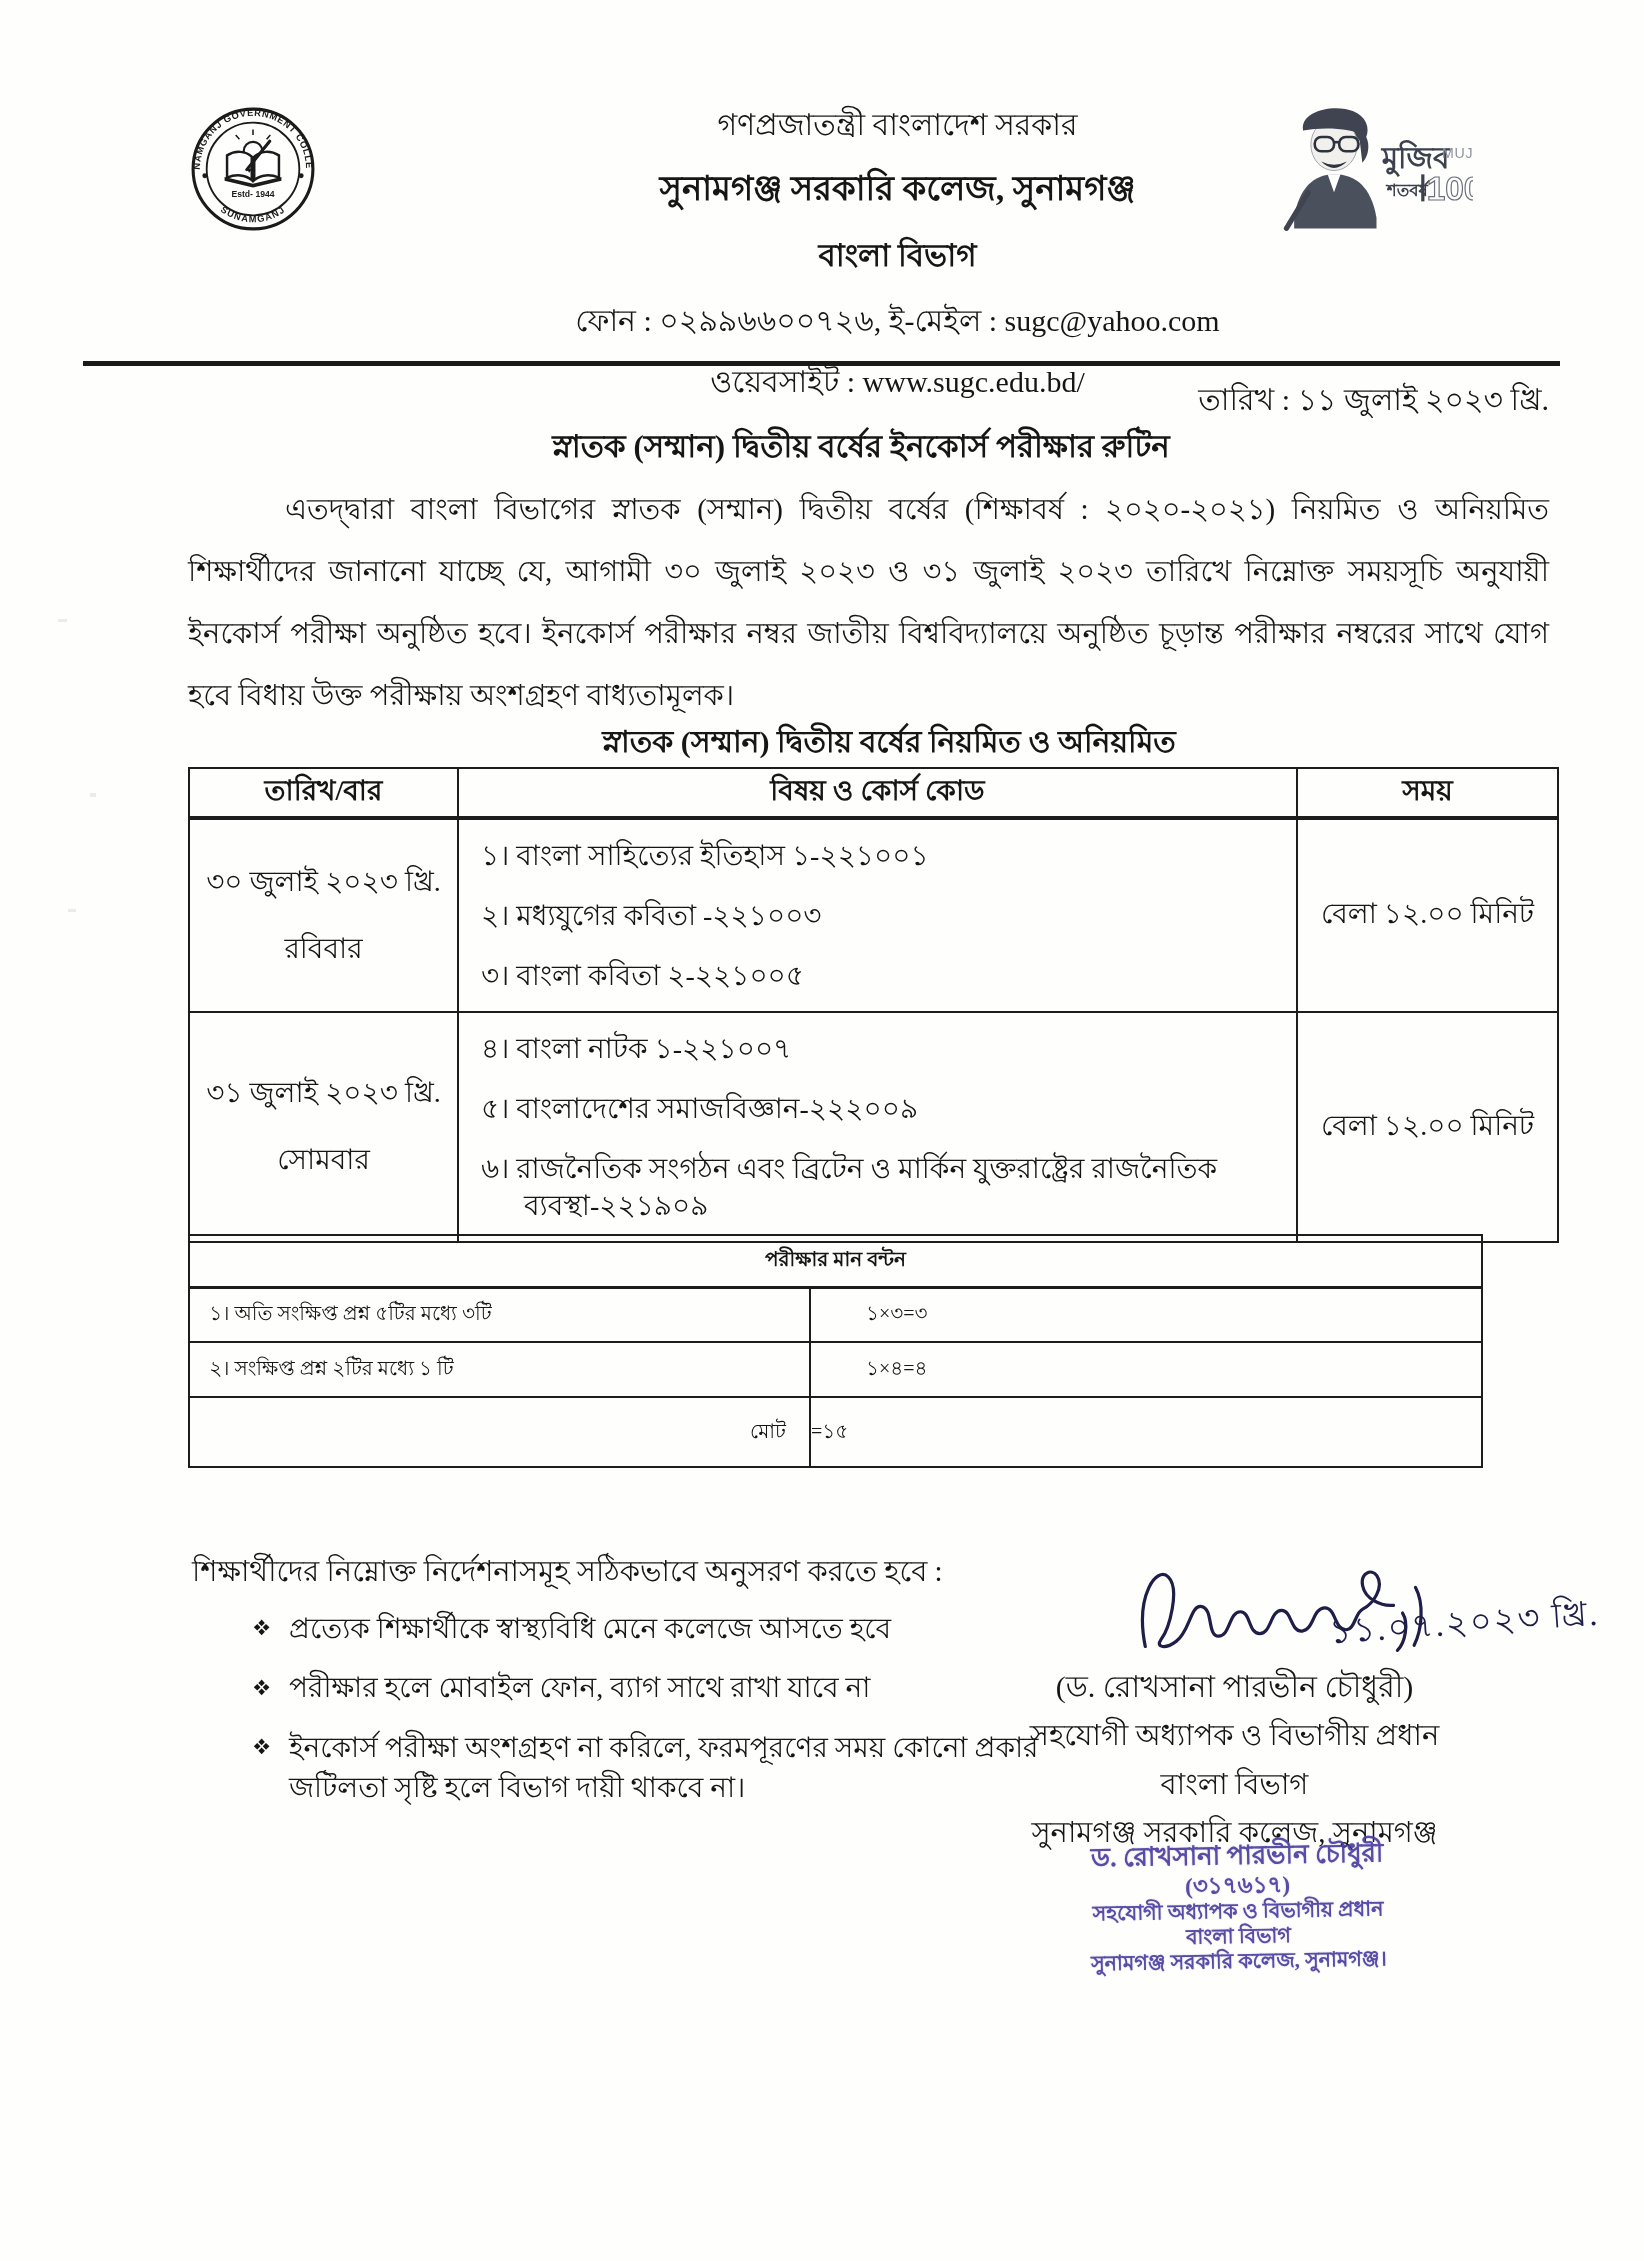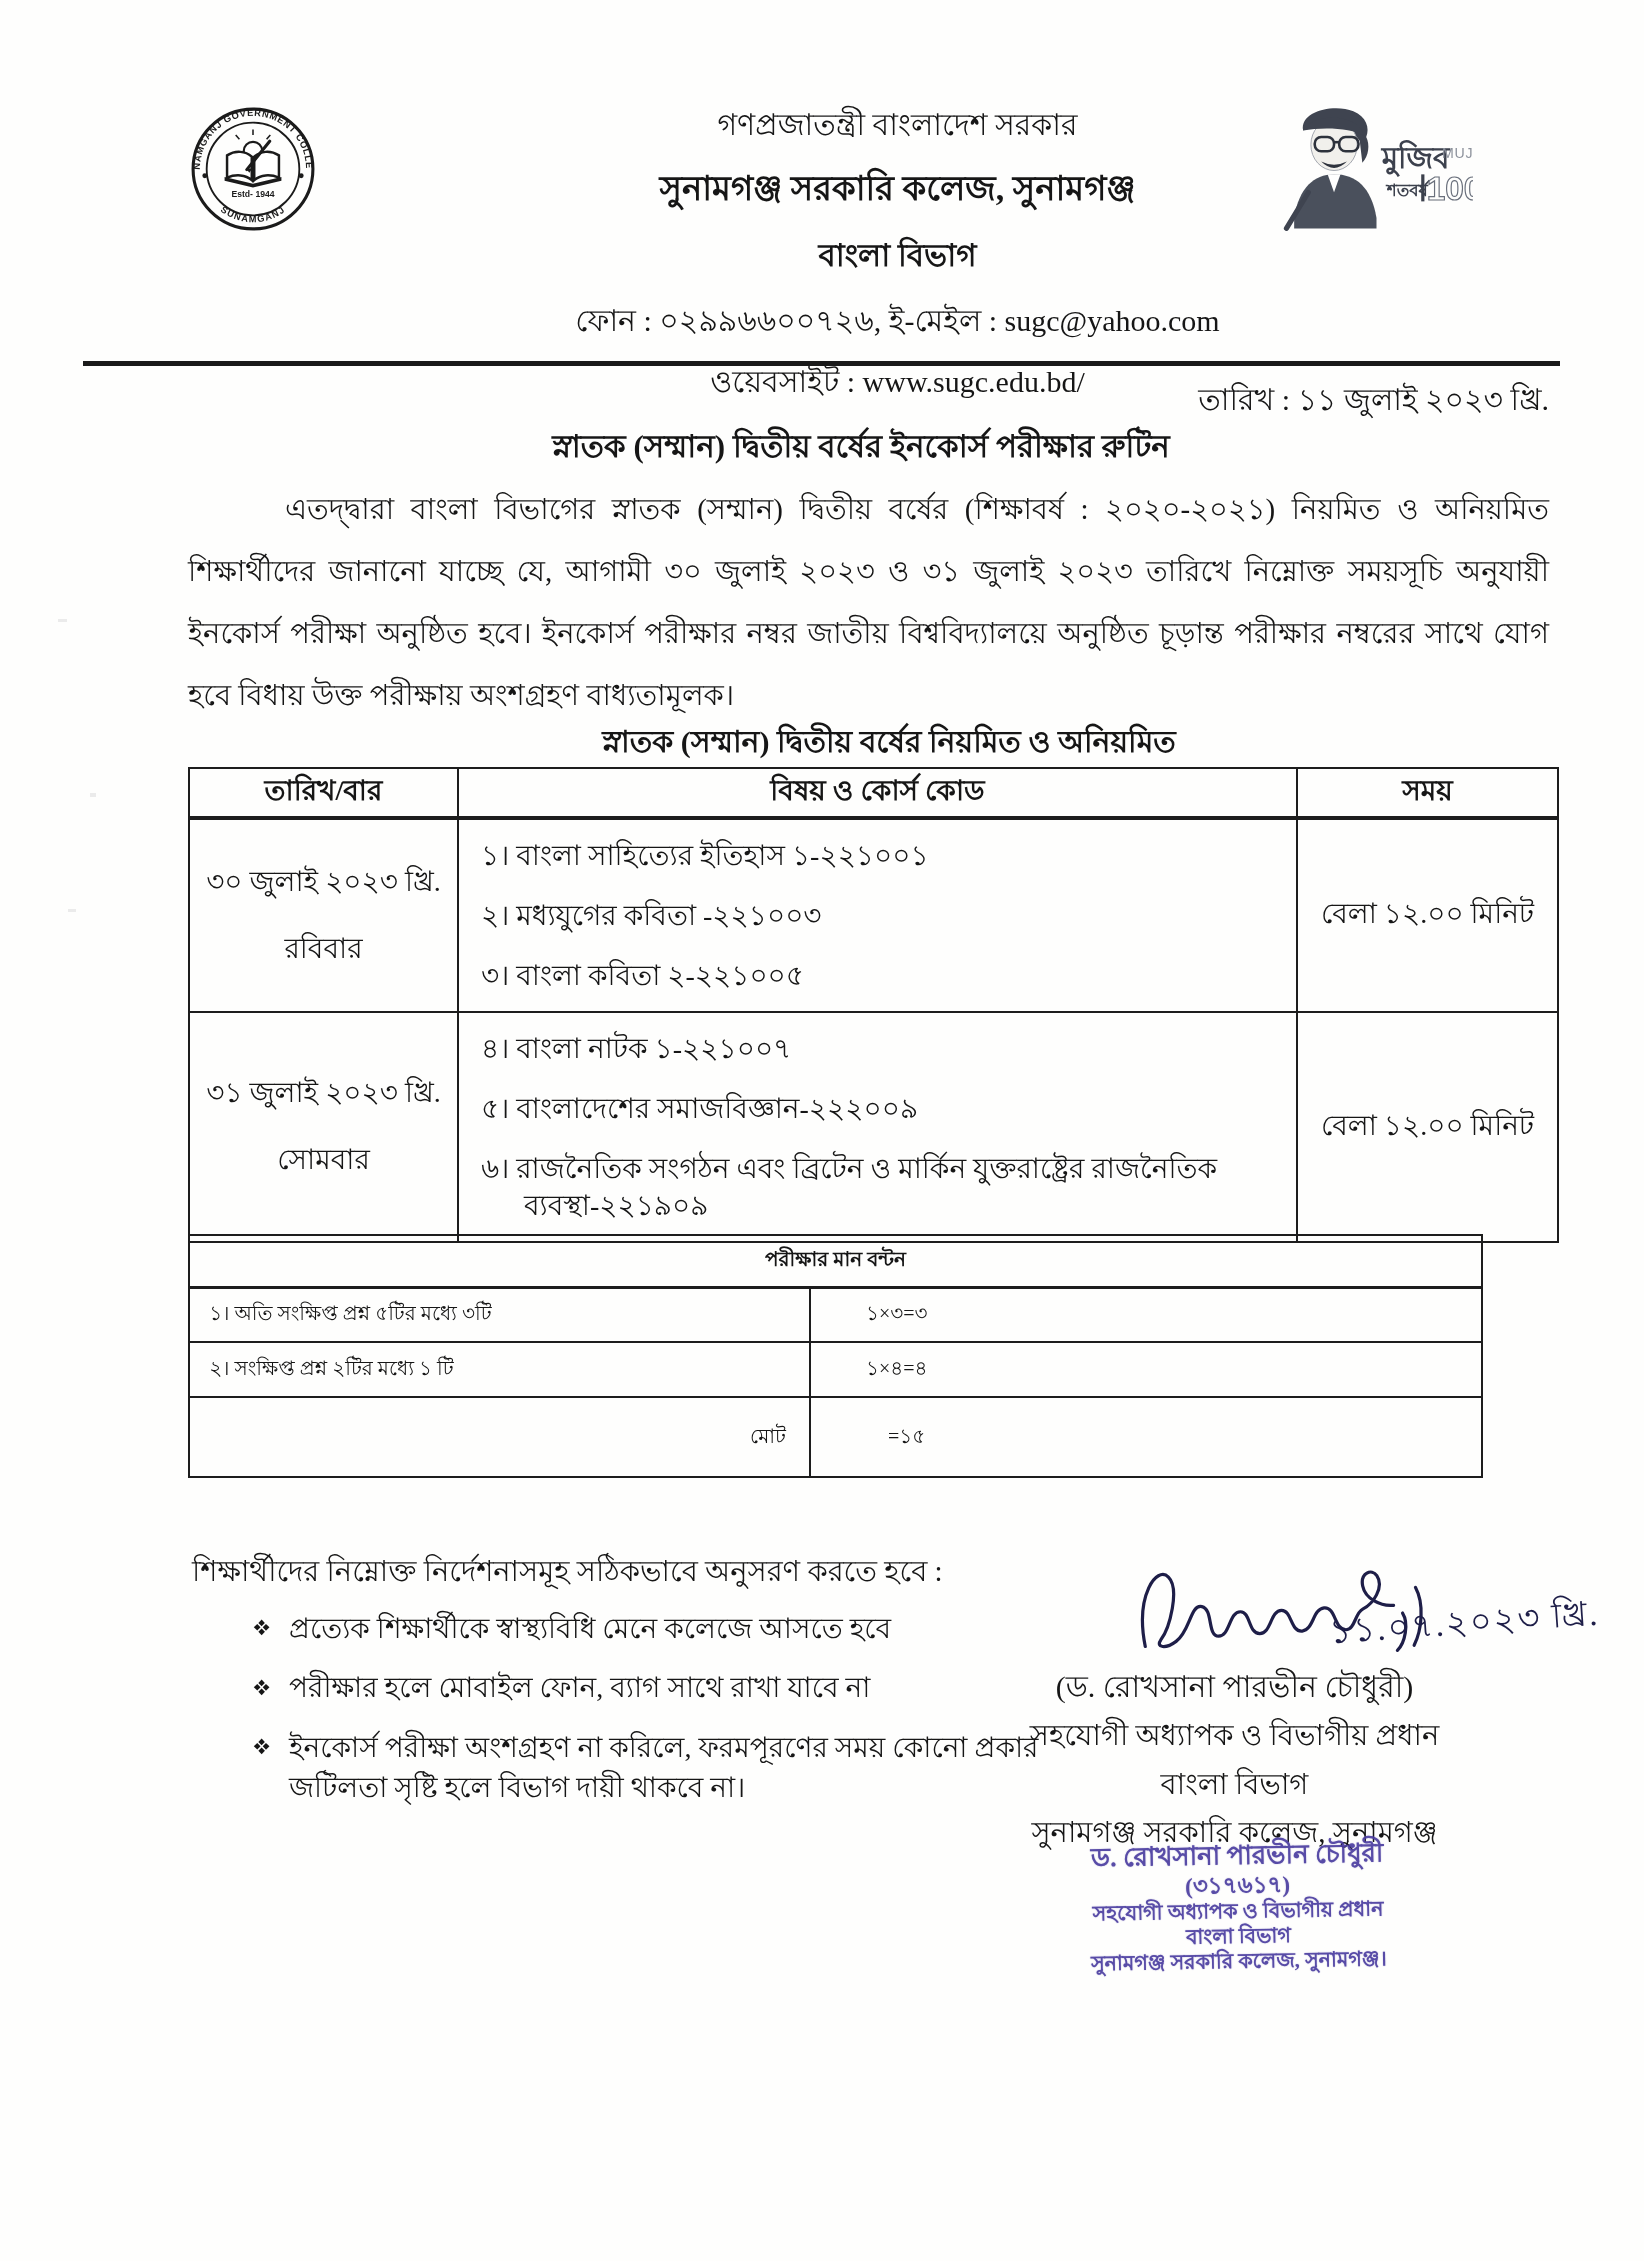--- a/index.html
+++ b/index.html
@@ -40,23 +40,23 @@
   .routine .cell-courses li:last-child { margin-bottom:0; }
   .routine .cell-time { text-align:center; }
   .routine .row1 td { height:178px; }
   .routine .row2 td { height:199px; }
   
   .marks { position:absolute; left:188px; top:1234px; width:1292px; font-size:20px; }
   .marks th, .marks td { border:2.6px solid #1d1d1d; vertical-align:middle; }
   .marks thead th { height:52px; text-align:center; font-weight:700; border-bottom-width:3.9px; }
   .marks .item-cell { padding-left:19.3px; height:55px; }
   .marks .marks-cell { padding-left:55px; }
-  .marks .total-row td { height:80px; }
+  .marks .total-row td { height:70px; }
   .marks .total-label { text-align:right; padding-right:23px; }
-  .marks .total-value { padding-left:77px; }
+  .marks .total-value { }
   
   .instr-heading { position:absolute; left:192px; top:1548px; font-size:29px; }
   .instr-list { position:absolute; left:253px; top:1609px; width:825px; font-size:28px; }
   .instr-item { display:flex; margin-bottom:19.3px; }
   .instr-marker { flex:0 0 36px; font-size:22px; padding-top:6.4px; }
   .instr-text { line-height:40px; }
   
   .sig-scrawl { position:absolute; left:1127px; top:1550px; width:335px; height:119px; }
   .sig-date {
     position:absolute; left:1329px; top:1596px; font-size:34px; color:#1e1e48;

